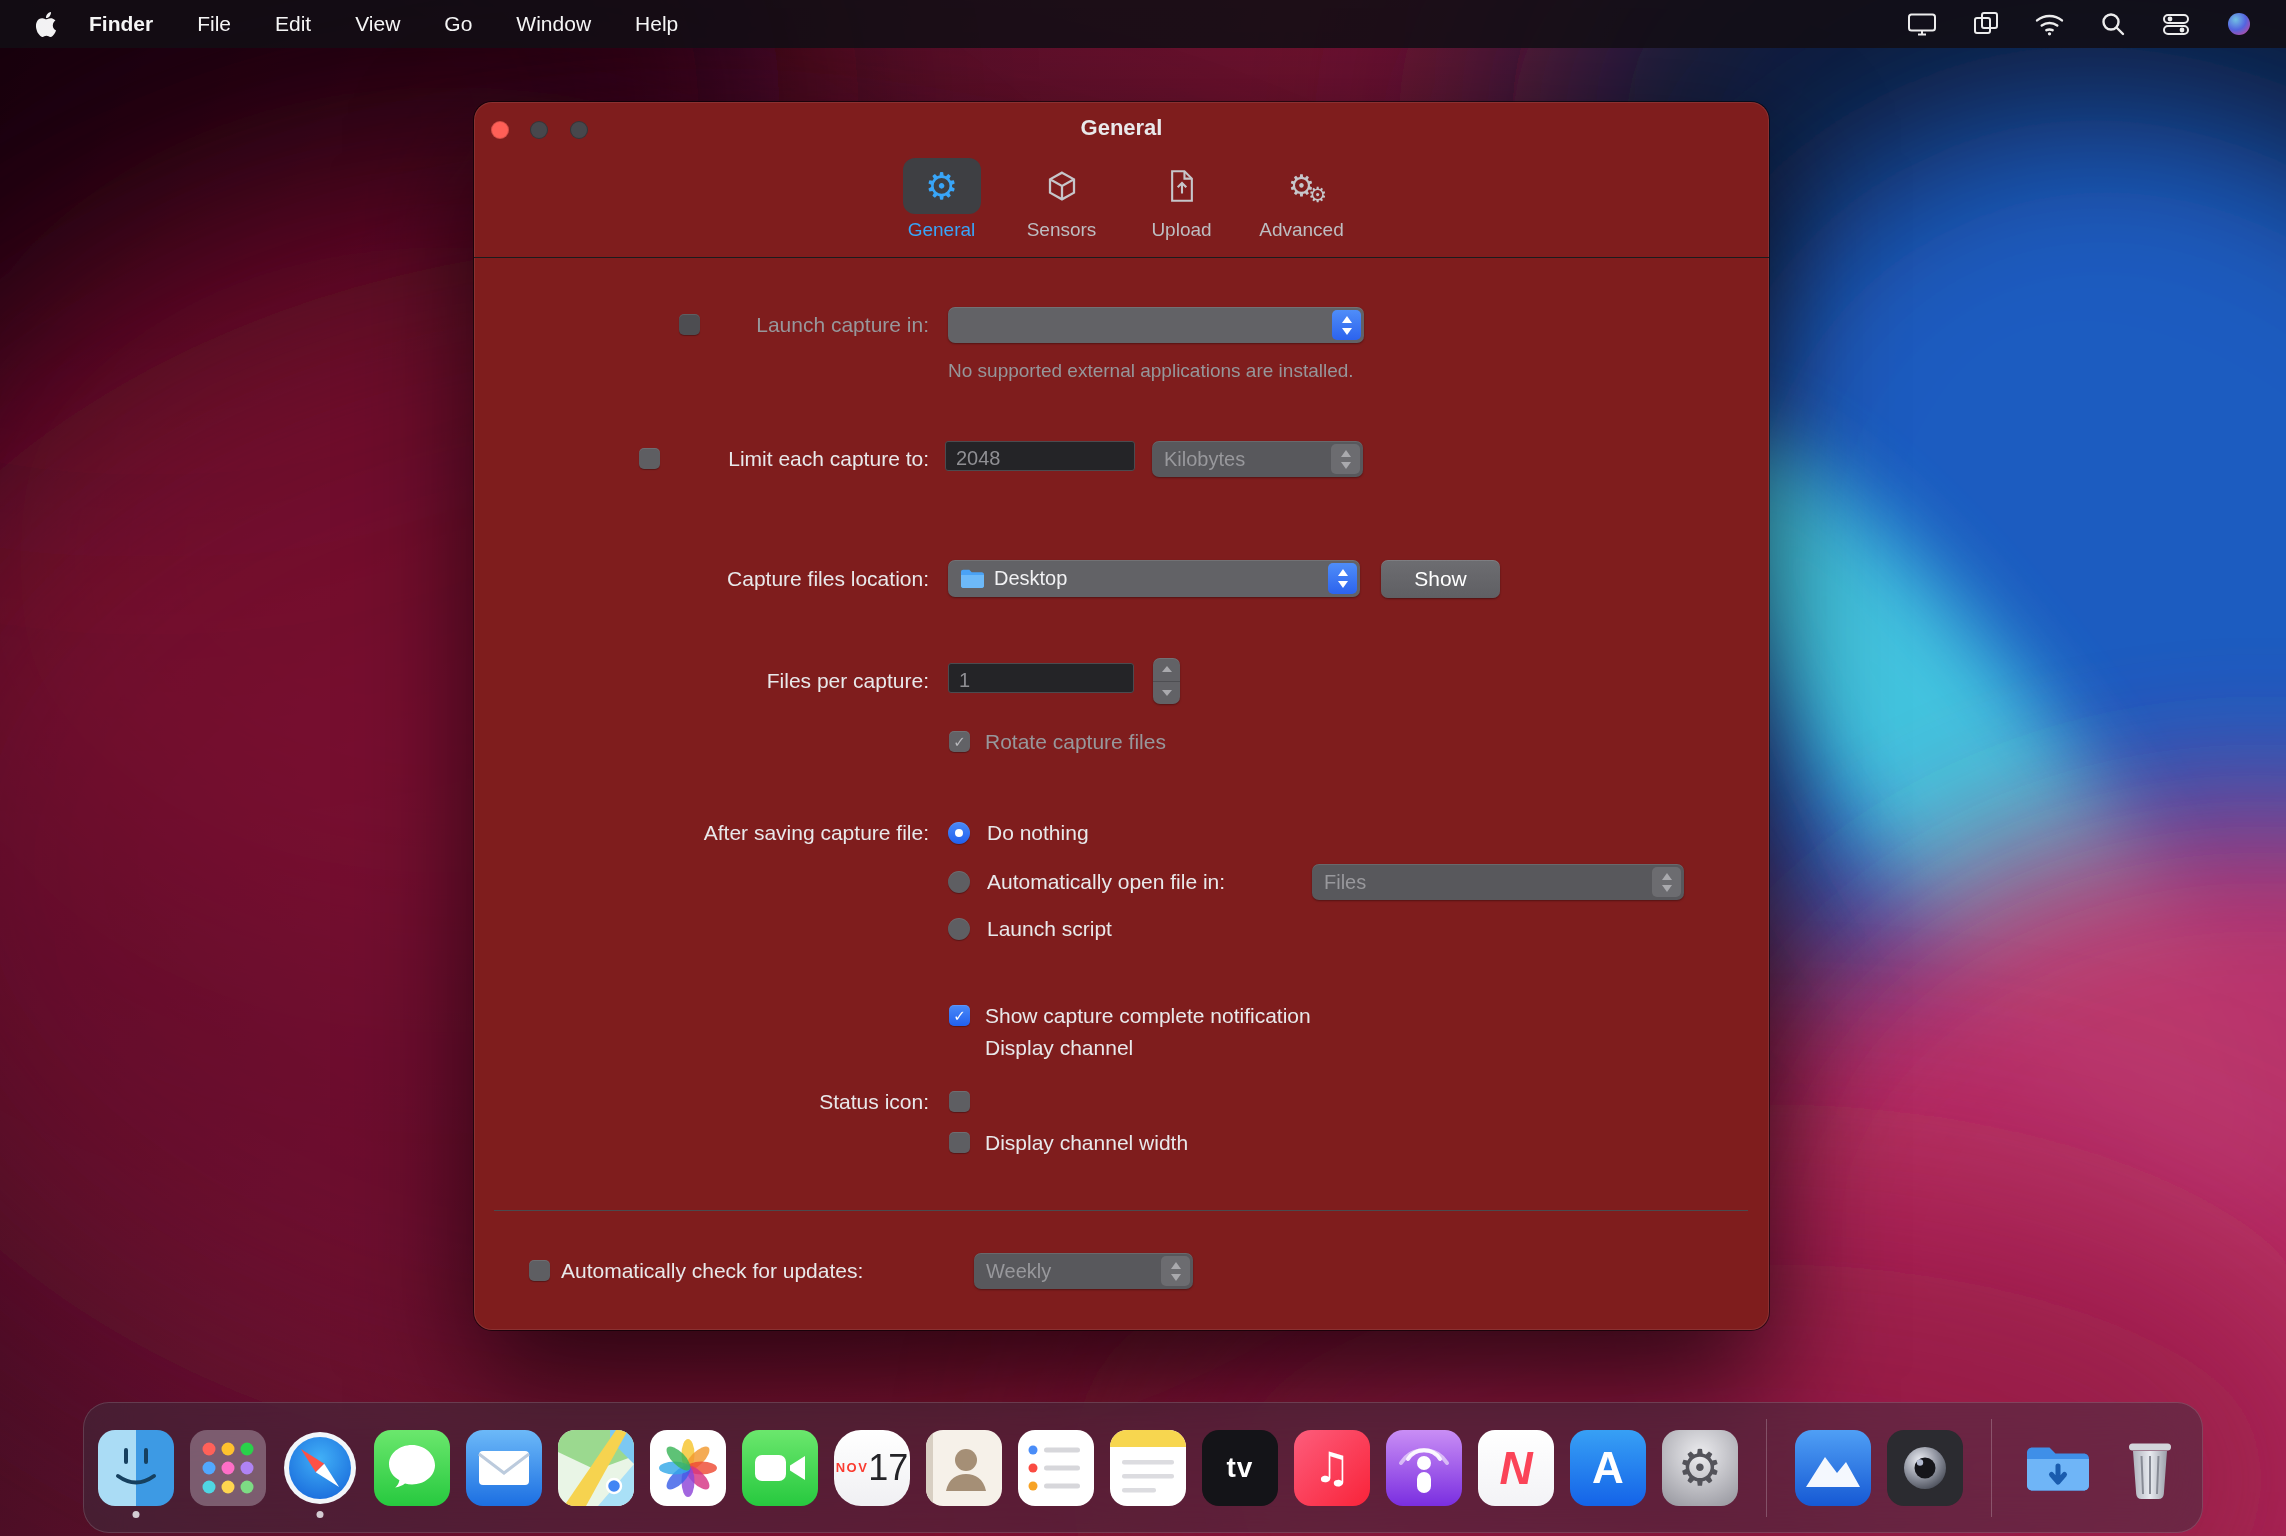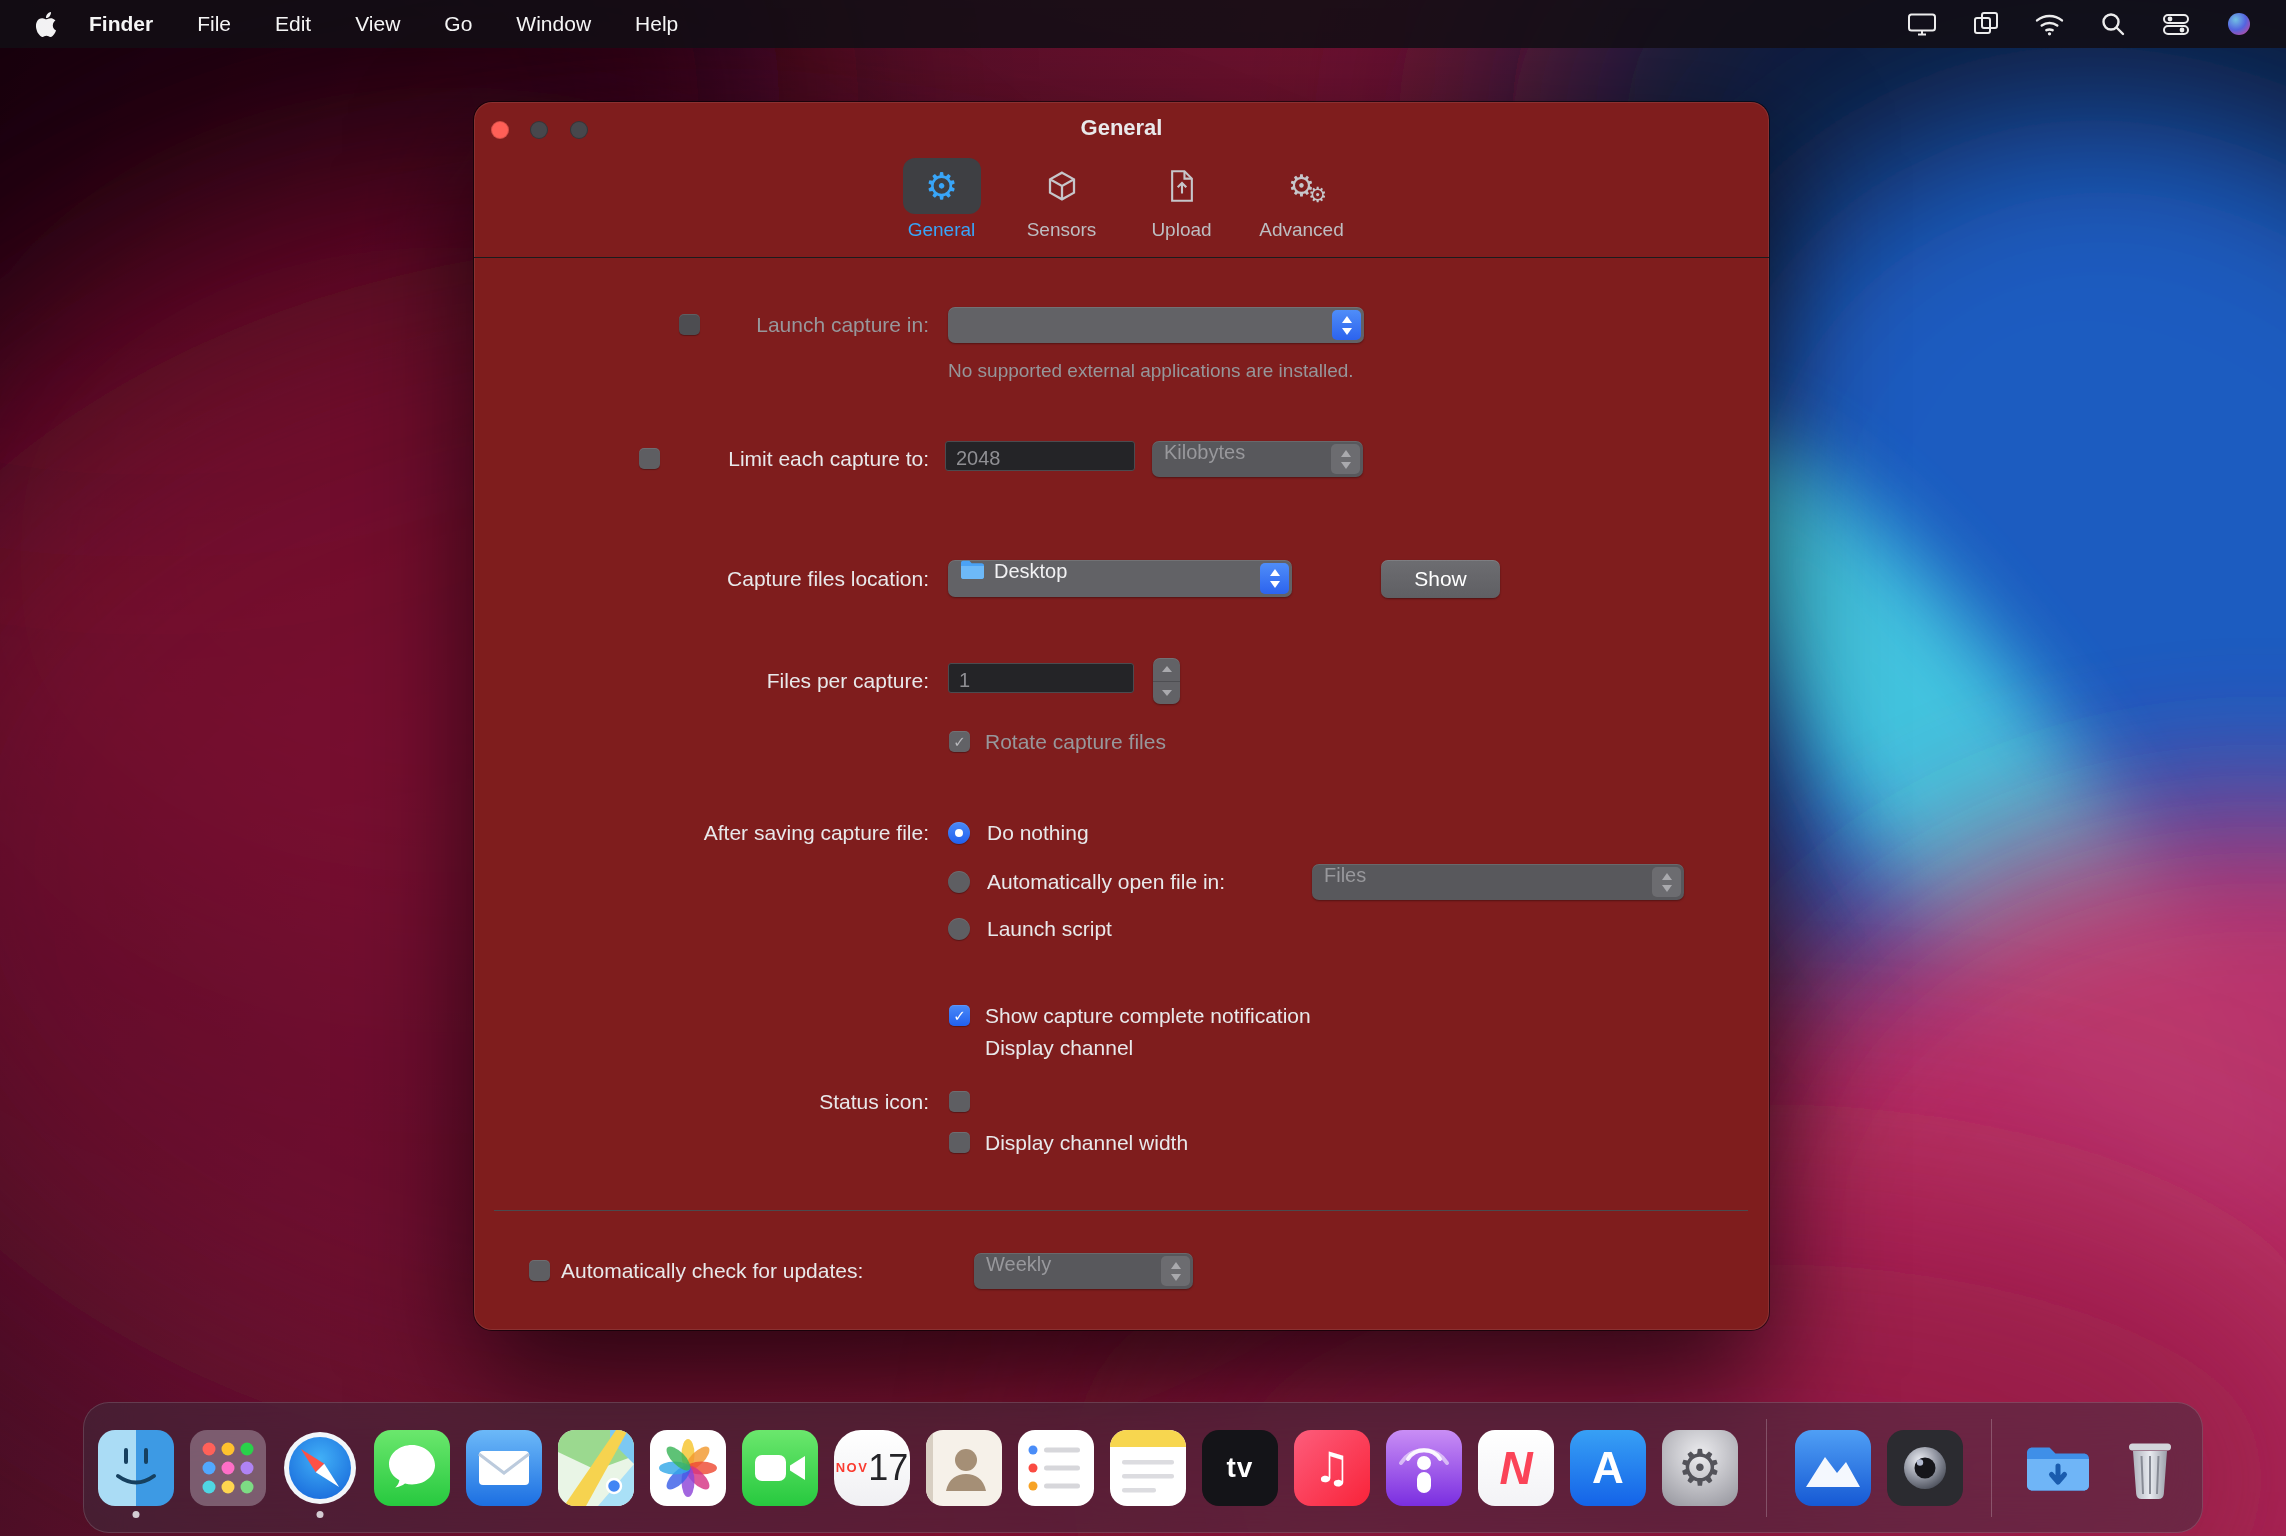--- a/index.html
+++ b/index.html
@@ -65,21 +65,21 @@
     font-family: "DejaVu Sans", sans-serif; }
   .cb.on-gray::after { color: #b9b9bd; }
 
   .rd { position: absolute; width: 22px; height: 22px; border-radius: 50%; background: #5e5e62;
         box-shadow: inset 0 1px 0 rgba(255,255,255,.1), 0 1px 1px rgba(0,0,0,.3); }
   .rd.sel { background: linear-gradient(#4a8af8, #2160ee); }
   .rd.sel::after { content: ""; position: absolute; left: 50%; top: 50%; width: 8px; height: 8px;
         border-radius: 50%; background: #fff; transform: translate(-50%,-50%); }
 
   .popup { position: absolute; height: 36px; background: #626266; border-radius: 7px;
-        display: flex; padding: 0 40px 0 12px;
+        display: flex; align-items: center; padding: 0 40px 0 12px;
         box-shadow: 0 1px 2px rgba(0,0,0,.35), inset 0 1px 0 rgba(255,255,255,.1); }
   .popup .p-val { font-size: 20px; color: #f1f1f3; white-space: nowrap; }
   .popup.disabled { background: #58585c; }
   .popup.disabled .p-val { color: #98989c; }
   .p-cap { position: absolute; top: 3px; right: 3px; bottom: 3px; width: 29px; border-radius: 5px;
         display: flex; flex-direction: column; align-items: center; justify-content: center;
         background: linear-gradient(#4f8df8, #2c63ee); }
   .p-cap i { display: block; width: 0; height: 0; border-left: 5.5px solid transparent; border-right: 5.5px solid transparent; margin: 2.5px 0; }
   .p-cap .u { border-bottom: 7px solid #fff; }
   .p-cap .d { border-top: 7px solid #fff; }
@@ -273,21 +273,21 @@
     <div class="field" style="left:471px; top:339px; width:190px;">2048</div>
     <div class="popup disabled" style="left:678px; top:339px; width:211px;">
       <span class="p-val">Kilobytes</span>
       <span class="p-cap gray">
           <i class="u"></i>
           <i class="d"></i>
         </span>
     </div>
 
     <div class="lbl" style="top:463px;">Capture files location:</div>
-    <div class="popup" style="left:474px; top:458px; width:344px; height:37px;">
+    <div class="popup" style="left:474px; top:458px; width:412px; height:37px;">
       <span class="p-folder">
         <svg width="25" height="19" viewBox="0 0 25 19">
             <path d="M1 3c0-1.4.9-2.3 2.3-2.3h6l2.4 2.6h10c1.4 0 2.3.9 2.3 2.3v11c0 1.4-.9 2.3-2.3 2.3H3.3C1.9 18.9 1 18 1 16.6z" fill="#4aa2f5"></path>
             <path d="M1 6h23v10.6c0 1.4-.9 2.3-2.3 2.3H3.3C1.9 18.9 1 18 1 16.6z" fill="#6db9f8"></path>
           </svg>
       </span>
       <span class="p-val">Desktop</span>
       <span class="p-cap">
           <i class="u"></i>
           <i class="d"></i>

